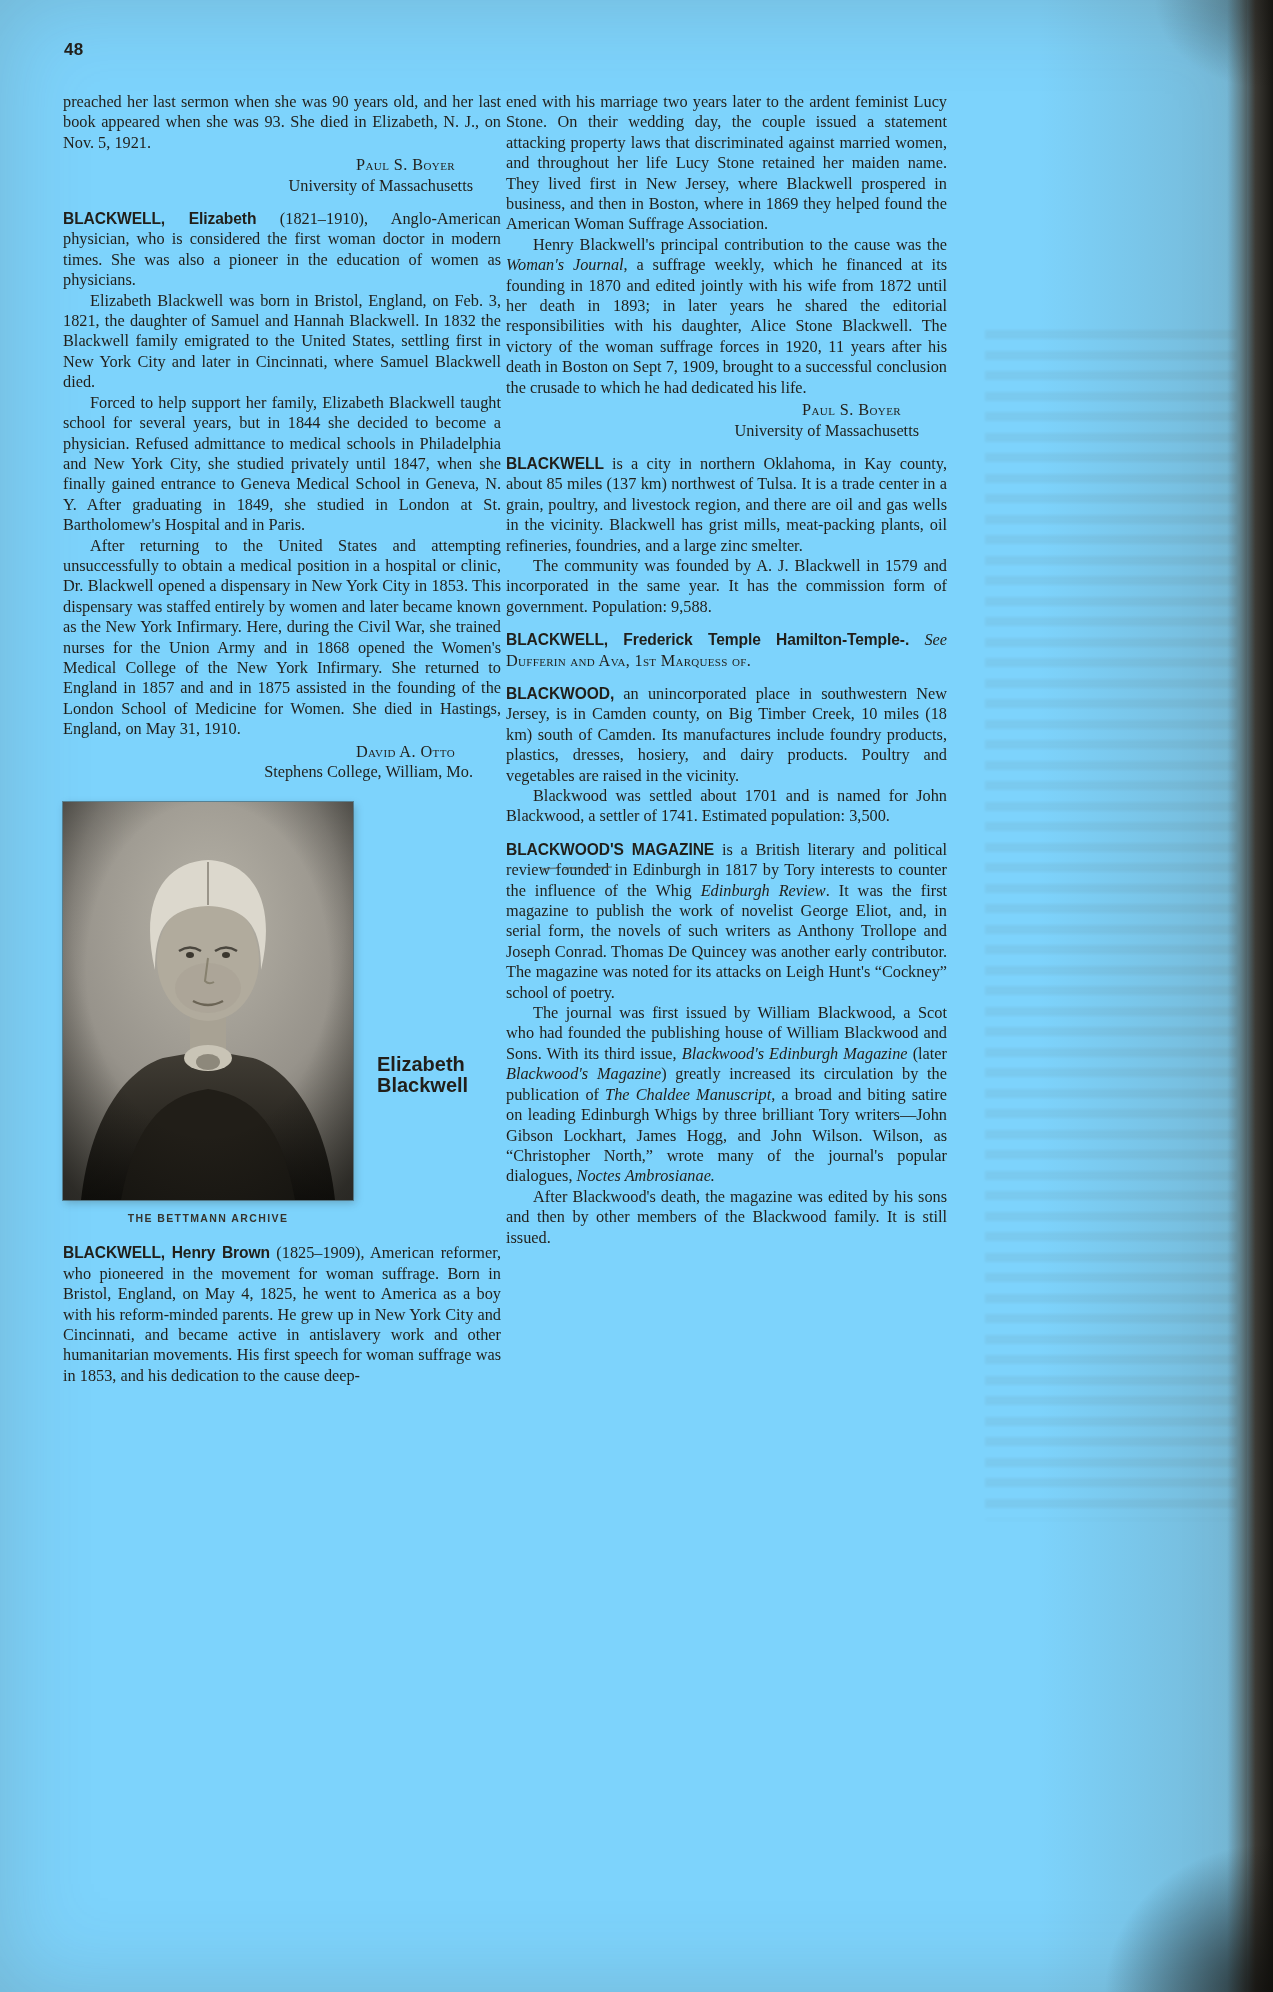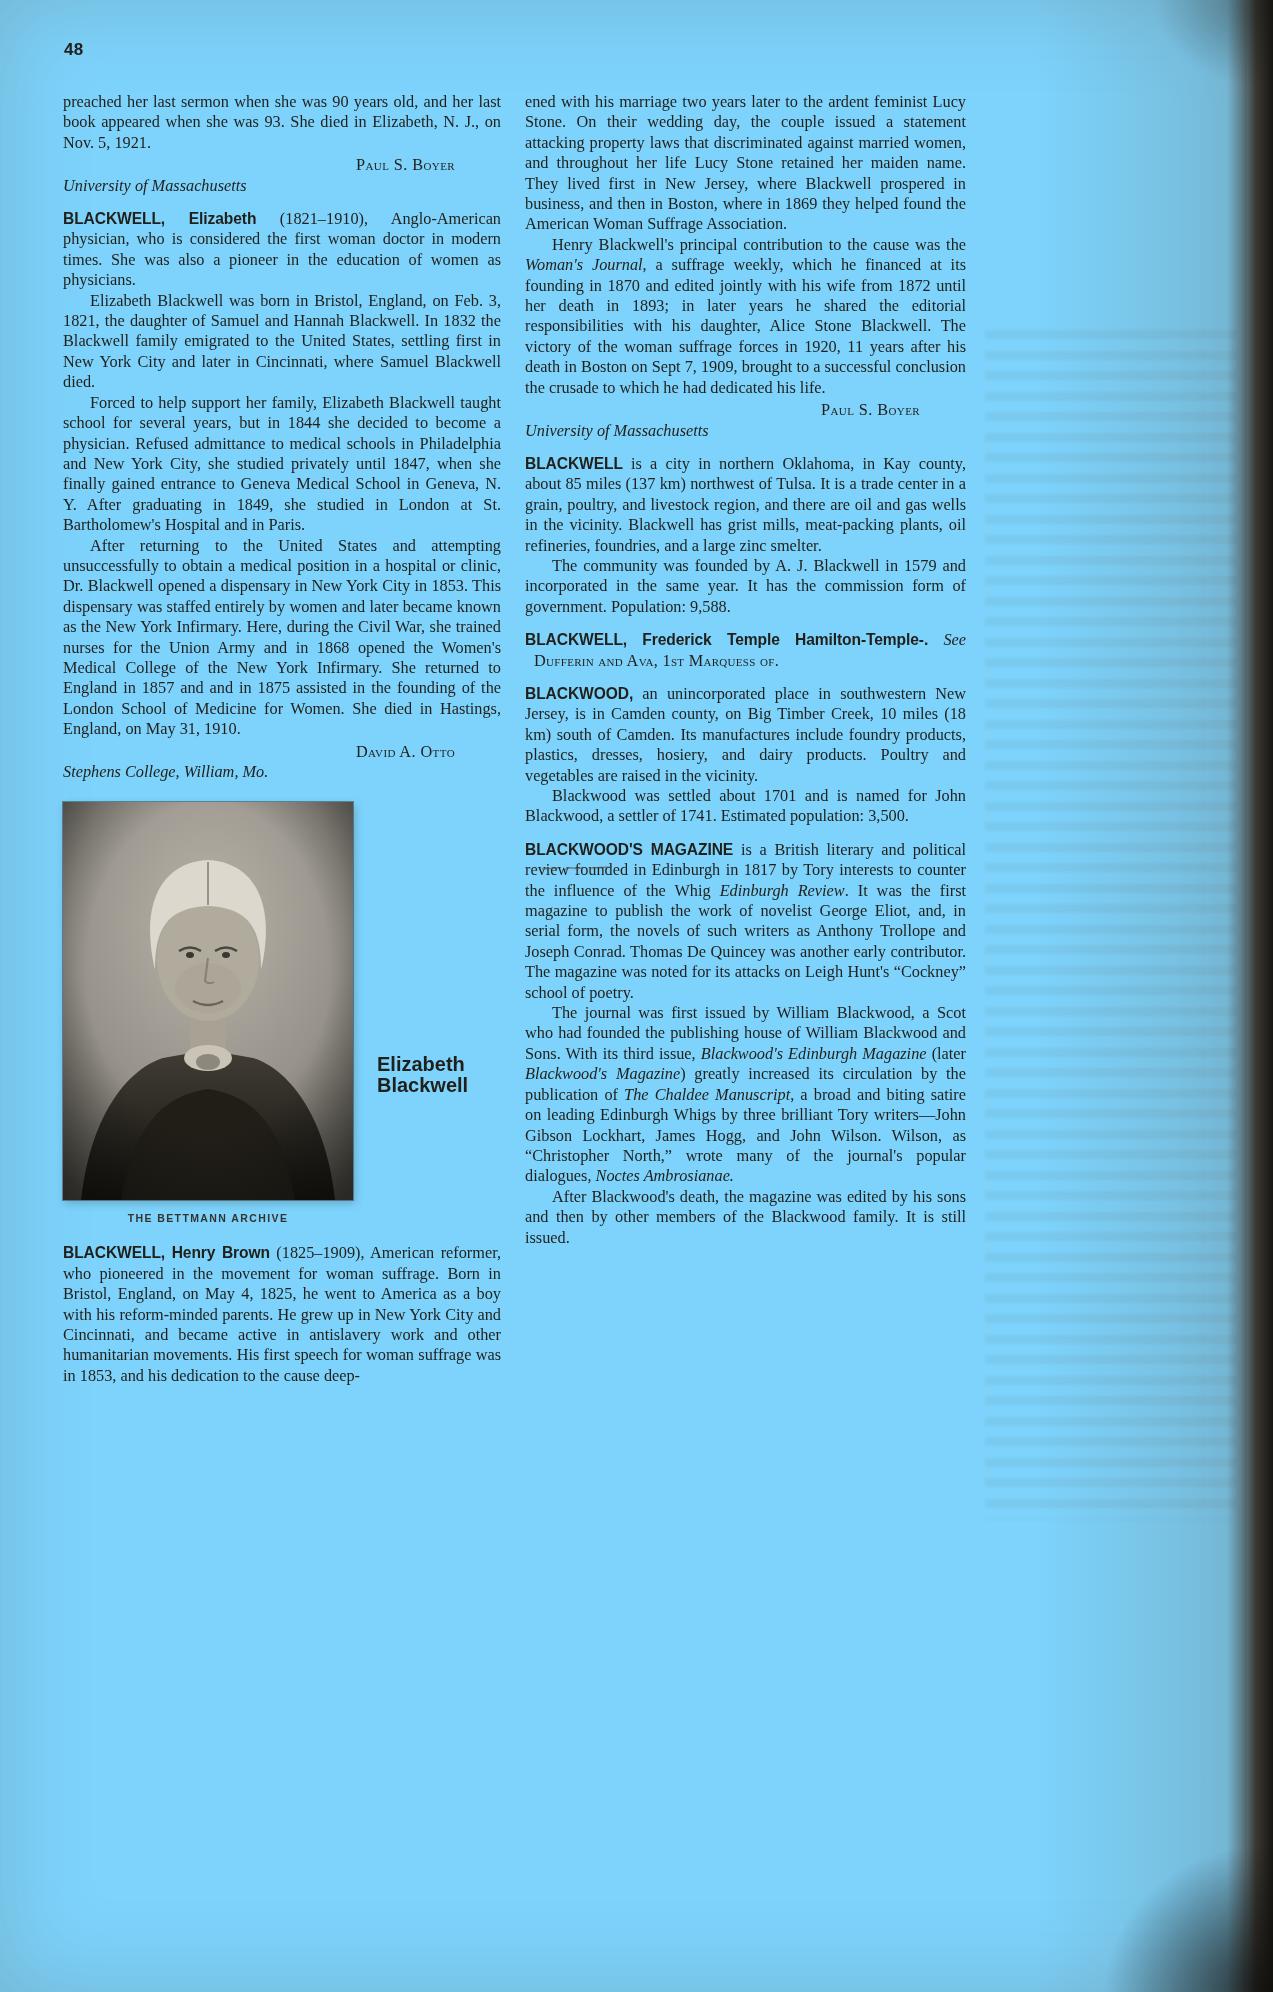--- a/index.html
+++ b/index.html
@@ -29,41 +29,40 @@
     font-weight: bold; font-size: 16.5px; letter-spacing: .3px;
   }
 
   
   .col {
     position: absolute; top: 92px;
     font-size: 16.3px; line-height: 20.4px;
     text-align: justify;
   }
   .col-left  { left: 63px;  width: 438px; }
-  .col-right { left: 525px; width: 441px; }
+  .col-right { left: 506px; width: 441px; }
 
   p.para { margin: 0; }
   p.indent { text-indent: 27px; }
   .entry { margin-top: 13px; }
 
   .headword {
     font-family: "Liberation Sans", sans-serif;
     font-weight: bold; font-size: 15.6px; letter-spacing: -0.1px;
   }
   .italic { font-style: italic; }
-  .smallcaps { font-variant: small-caps; letter-spacing: .3px; margin-left: 9px; }
+  .smallcaps { font-variant: small-caps; letter-spacing: .3px; }
 
   .byline { margin: 2px 0 9px 0; }
   .byline-name {
     text-align: right; padding-right: 46px;
     font-variant: small-caps; letter-spacing: .4px;
   }
   .byline-affil {
-    padding-right: 28px;
-    font-style: italic;
+    text-align: right; padding-right: 28px;
   }
 
   
   .figure {
     position: relative; margin-top: 20px; height: 428px;
     text-align: left; text-indent: 0;
   }
   .photo {
     position: absolute; left: 0; top: 0;
     width: 290px; height: 398px;

